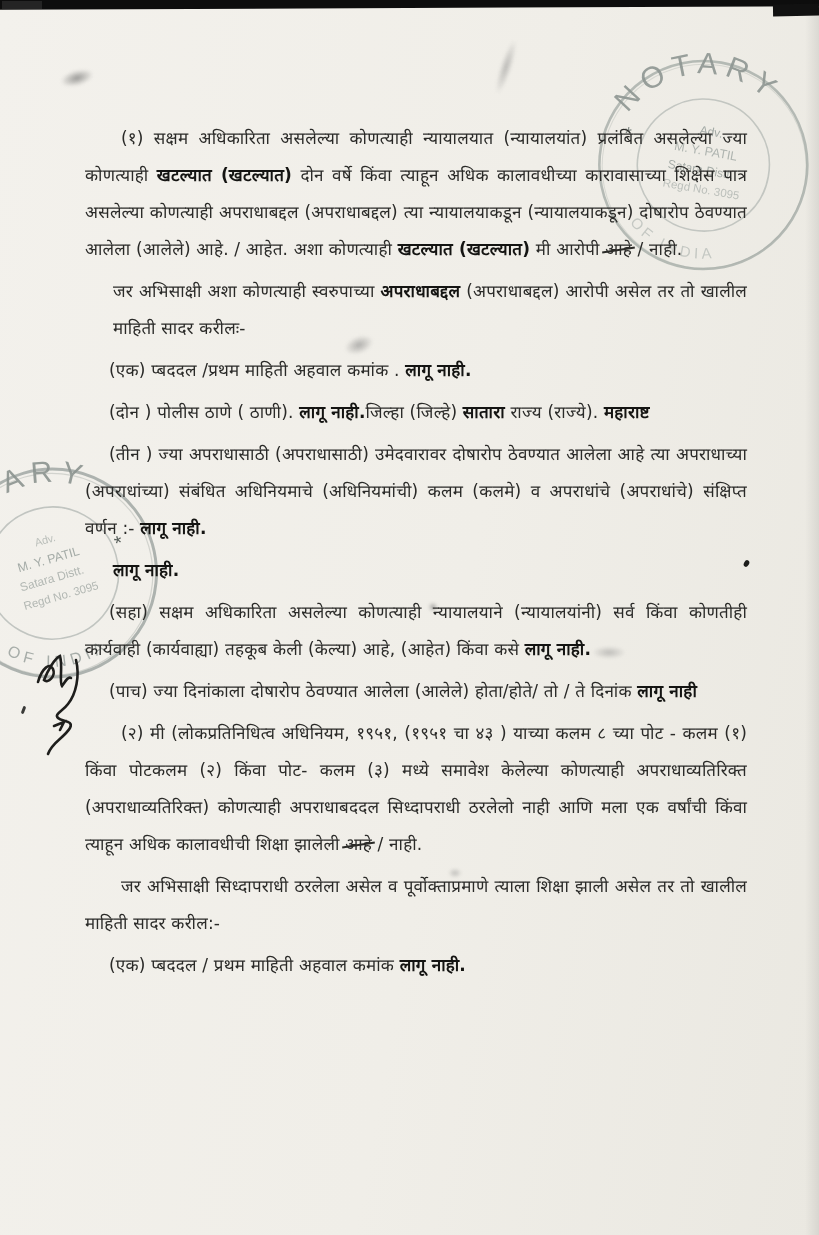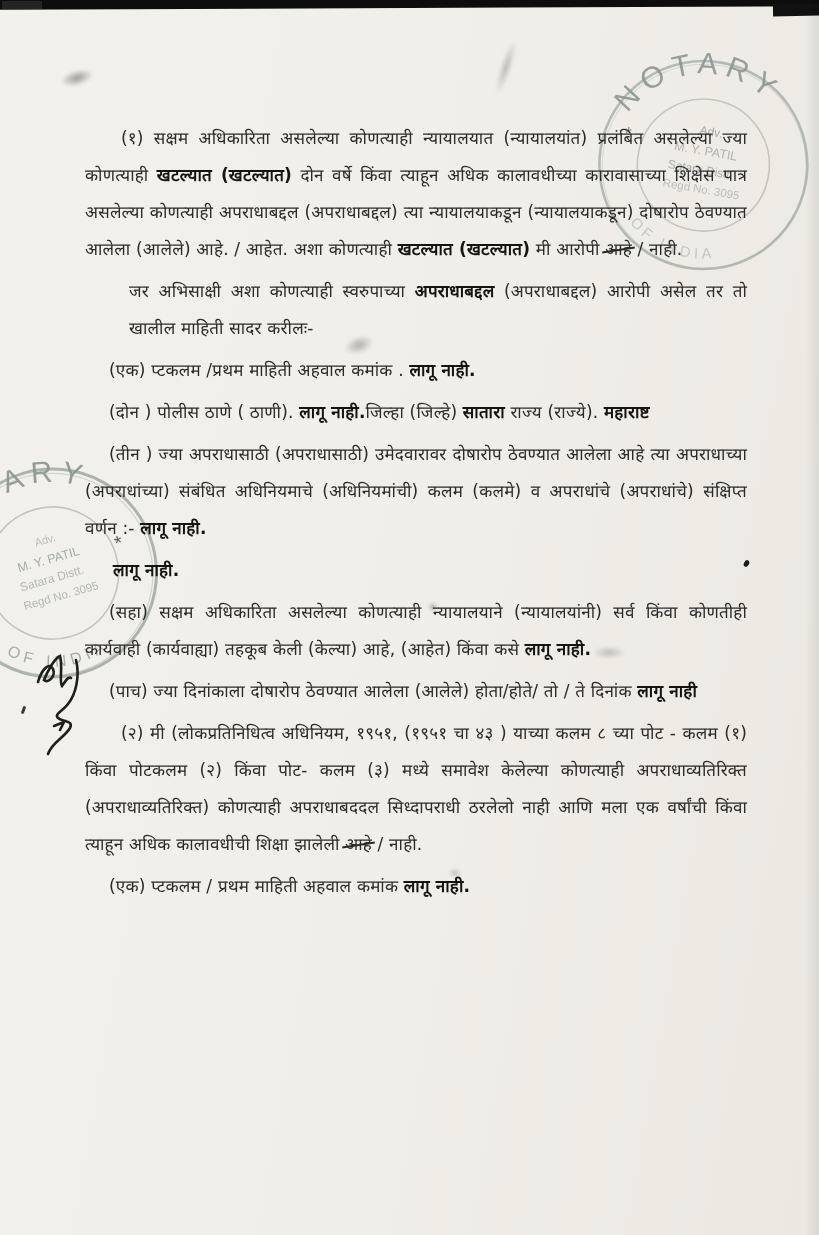--- a/index.html
+++ b/index.html
@@ -27,21 +27,21 @@
   }
   
   .doc{
     position:absolute;left:85px;top:120px;width:662px;
     font-size:17px;line-height:37px;
     text-align:justify;
     letter-spacing:.2px;
   }
   .para{margin:0 0 5px 0;}
   .para.indent{text-indent:36px;}
-  .para.block{margin-left:44px;}
+  .para.block{margin-left:28px;}
   .para.sub{text-indent:24px;}
   .para.solo{margin-left:28px;text-align:left;}
   .bold{font-weight:700;color:#141412;}
   .strike{position:relative;}
   .strike::after{
     content:"";position:absolute;left:-3px;right:-3px;top:52%;
     border-top:2.4px solid #2b2b28;transform:rotate(-9deg);
   }
   
   .stamp{position:absolute;pointer-events:none;}
@@ -151,23 +151,24 @@
   <div class="smudge sm3"></div>
   <div class="smudge sm4"></div>
   <div class="smudge sm5"></div>
   <div class="smudge sm6"></div>
   <div class="ink-dot"></div>
   <div class="apostrophe"></div>
 
   <div class="doc">
       <p class="para indent"><span>(१)    सक्षम अधिकारिता असलेल्या कोणत्याही न्यायालयात (न्यायालयांत) प्रलंबित असलेल्या ज्या कोणत्याही </span><span class="bold">खटल्यात (खटल्यात)</span><span> दोन वर्षे किंवा त्याहून अधिक कालावधीच्या कारावासाच्या शिक्षेस पात्र असलेल्या कोणत्याही अपराधाबद्दल (अपराधाबद्दल) त्या न्यायालयाकडून (न्यायालयाकडून) दोषारोप ठेवण्यात आलेला (आलेले) आहे. / आहेत. अशा कोणत्याही </span><span class="bold">खटल्यात (खटल्यात)</span><span> मी आरोपी </span><span class="strike">आहे</span><span> / नाही.</span></p>
       <p class="para block"><span>जर अभिसाक्षी अशा कोणत्याही स्वरुपाच्या </span><span class="bold">अपराधाबद्दल</span><span> (अपराधाबद्दल) आरोपी असेल तर तो खालील माहिती सादर करीलः-</span></p>
-      <p class="para sub"><span>(एक) प्टकलम /प्रथम माहिती अहवाल कमांक . </span><span class="bold">लागू नाही.</span></p>
+      <p class="para sub"><span>(एक) प्बददल /प्रथम माहिती अहवाल कमांक . </span><span class="bold">लागू नाही.</span></p>
       <p class="para sub"><span>(दोन ) पोलीस ठाणे ( ठाणी). </span><span class="bold">लागू नाही.</span><span>जिल्हा (जिल्हे) </span><span class="bold">सातारा</span><span> राज्य (राज्ये). </span><span class="bold">महाराष्ट</span></p>
       <p class="para sub"><span>(तीन ) ज्या अपराधासाठी (अपराधासाठी) उमेदवारावर दोषारोप ठेवण्यात आलेला आहे त्या अपराधाच्या (अपराधांच्या) संबंधित अधिनियमाचे (अधिनियमांची) कलम (कलमे) व अपराधांचे (अपराधांचे) संक्षिप्त वर्णन :- </span><span class="bold">लागू नाही.</span></p>
       <p class="para solo"><span class="bold">लागू नाही.</span></p>
       <p class="para sub"><span>(सहा) सक्षम अधिकारिता असलेल्या कोणत्याही न्यायालयाने (न्यायालयांनी) सर्व किंवा कोणतीही कार्यवाही (कार्यवाह्या) तहकूब केली (केल्या) आहे, (आहेत) किंवा कसे  </span><span class="bold">लागू नाही.</span></p>
       <p class="para sub"><span>(पाच) ज्या  दिनांकाला दोषारोप ठेवण्यात आलेला (आलेले) होता/होते/ तो / ते दिनांक </span><span class="bold">लागू नाही</span></p>
       <p class="para indent"><span>(२) मी (लोकप्रतिनिधित्व अधिनियम, १९५१, (१९५१ चा ४३ ) याच्या कलम ८ च्या पोट - कलम (१) किंवा पोटकलम (२) किंवा पोट- कलम (३) मध्ये समावेश केलेल्या कोणत्याही अपराधाव्यतिरिक्त (अपराधाव्यतिरिक्त) कोणत्याही अपराधाबददल  सिध्दापराधी ठरलेलो नाही आणि मला एक वर्षांची किंवा त्याहून अधिक कालावधीची शिक्षा झालेली </span><span class="strike">आहे</span><span> / नाही.</span></p>
-      <p class="para sub"><span>(एक) प्टकलम / प्रथम माहिती अहवाल कमांक </span><span class="bold">लागू नाही.</span></p>
+      <p class="para indent"><span>जर अभिसाक्षी सिध्दापराधी ठरलेला असेल व पूर्वोक्ताप्रमाणे त्याला शिक्षा झाली असेल तर तो खालील माहिती सादर करील:-</span></p>
+      <p class="para sub"><span>(एक) प्बददल / प्रथम माहिती अहवाल कमांक </span><span class="bold">लागू नाही.</span></p>
     </div>
 
 </div>
 
 </body></html>

